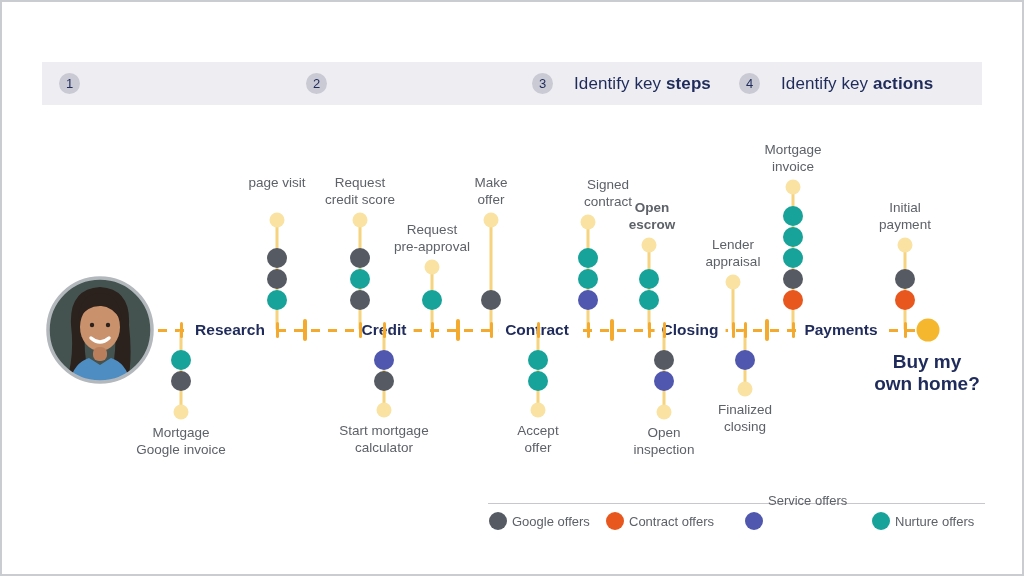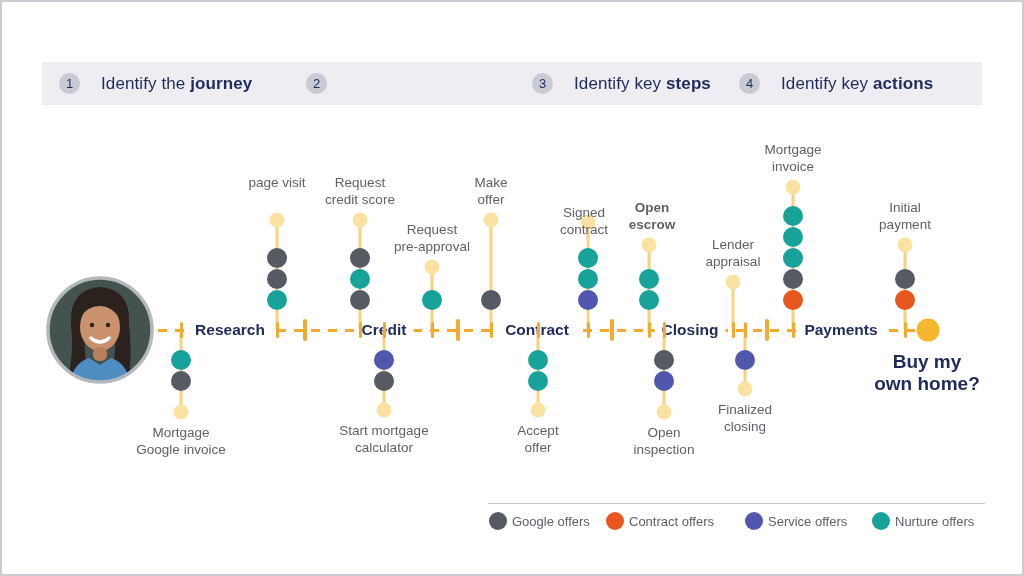--- a/index.html
+++ b/index.html
@@ -34,21 +34,20 @@
   .legend-item-label{position:absolute;transform:translateY(-50%);font-size:13px;color:#5d6168;white-space:nowrap;}
 </style>
 </head>
 <body>
 
 <div class="frame"></div>
 
 <div id="header-bar">
     <div class="step" style="left: 17px;">
       <div class="step-circle">1</div>
-      <div class="step-text"><span>Identify the </span><b>journey</b></div>
     </div>
     <div class="step" style="left: 264px;">
       <div class="step-circle">2</div>
     </div>
     <div class="step" style="left: 490px;">
       <div class="step-circle">3</div>
       <div class="step-text"><span>Identify key </span><b>steps</b></div>
     </div>
     <div class="step" style="left: 697px;">
       <div class="step-circle">4</div>
@@ -129,21 +128,21 @@
     <div class="tp-label" style="left: 538px; top: 422px;">
       <div>Accept</div>
       <div>offer</div>
     </div>
     <div class="stem" style="left: 588px; top: 222px; height: 108px; background: rgb(246, 211, 126);"></div>
     <div class="tick" style="left: 586.5px; top: 322px; width: 3px; height: 16px; background: rgb(243, 170, 46);"></div>
     <div class="dot" style="left: 588px; top: 300px; width: 20px; height: 20px; background: rgb(80, 87, 174);"></div>
     <div class="dot" style="left: 588px; top: 279px; width: 20px; height: 20px; background: rgb(24, 163, 154);"></div>
     <div class="dot" style="left: 588px; top: 258px; width: 20px; height: 20px; background: rgb(24, 163, 154);"></div>
     <div class="dot" style="left: 588px; top: 222px; width: 15px; height: 15px; background: rgb(250, 226, 162);"></div>
-    <div class="tp-label" style="left: 584px; top: 176px; margin-top: 28px;">
+    <div class="tp-label" style="left: 608px; top: 176px;">
       <div>Signed</div>
       <div>contract</div>
     </div>
     <div class="stem" style="left: 649px; top: 245px; height: 85px; background: rgb(246, 211, 126);"></div>
     <div class="tick" style="left: 647.5px; top: 322px; width: 3px; height: 16px; background: rgb(243, 170, 46);"></div>
     <div class="dot" style="left: 649px; top: 300px; width: 20px; height: 20px; background: rgb(24, 163, 154);"></div>
     <div class="dot" style="left: 649px; top: 279px; width: 20px; height: 20px; background: rgb(24, 163, 154);"></div>
     <div class="dot" style="left: 649px; top: 245px; width: 15px; height: 15px; background: rgb(250, 226, 162);"></div>
     <div class="tp-label" style="left: 652px; top: 199px; font-weight: bold;">
       <div>Open</div>
@@ -223,16 +222,16 @@
   <div>own home?</div>
 </div>
 
 <div id="legend-divider"></div>
 <div id="legend">
     <div class="legend-item-dot" style="left: 498px; top: 521px; background: rgb(85, 90, 99);"></div>
     <div class="legend-item-label" style="left: 512px; top: 521px;">Google offers</div>
     <div class="legend-item-dot" style="left: 615px; top: 521px; background: rgb(232, 87, 29);"></div>
     <div class="legend-item-label" style="left: 629px; top: 521px;">Contract offers</div>
     <div class="legend-item-dot" style="left: 754px; top: 521px; background: rgb(80, 87, 174);"></div>
-    <div class="legend-item-label" style="left: 768px; top: 521px;">Service offers</div>
+    <div class="legend-item-label" style="left: 768px; top: 500px;">Service offers</div>
     <div class="legend-item-dot" style="left: 881px; top: 521px; background: rgb(24, 163, 154);"></div>
     <div class="legend-item-label" style="left: 895px; top: 521px;">Nurture offers</div>
   </div>
 
 </body></html>

